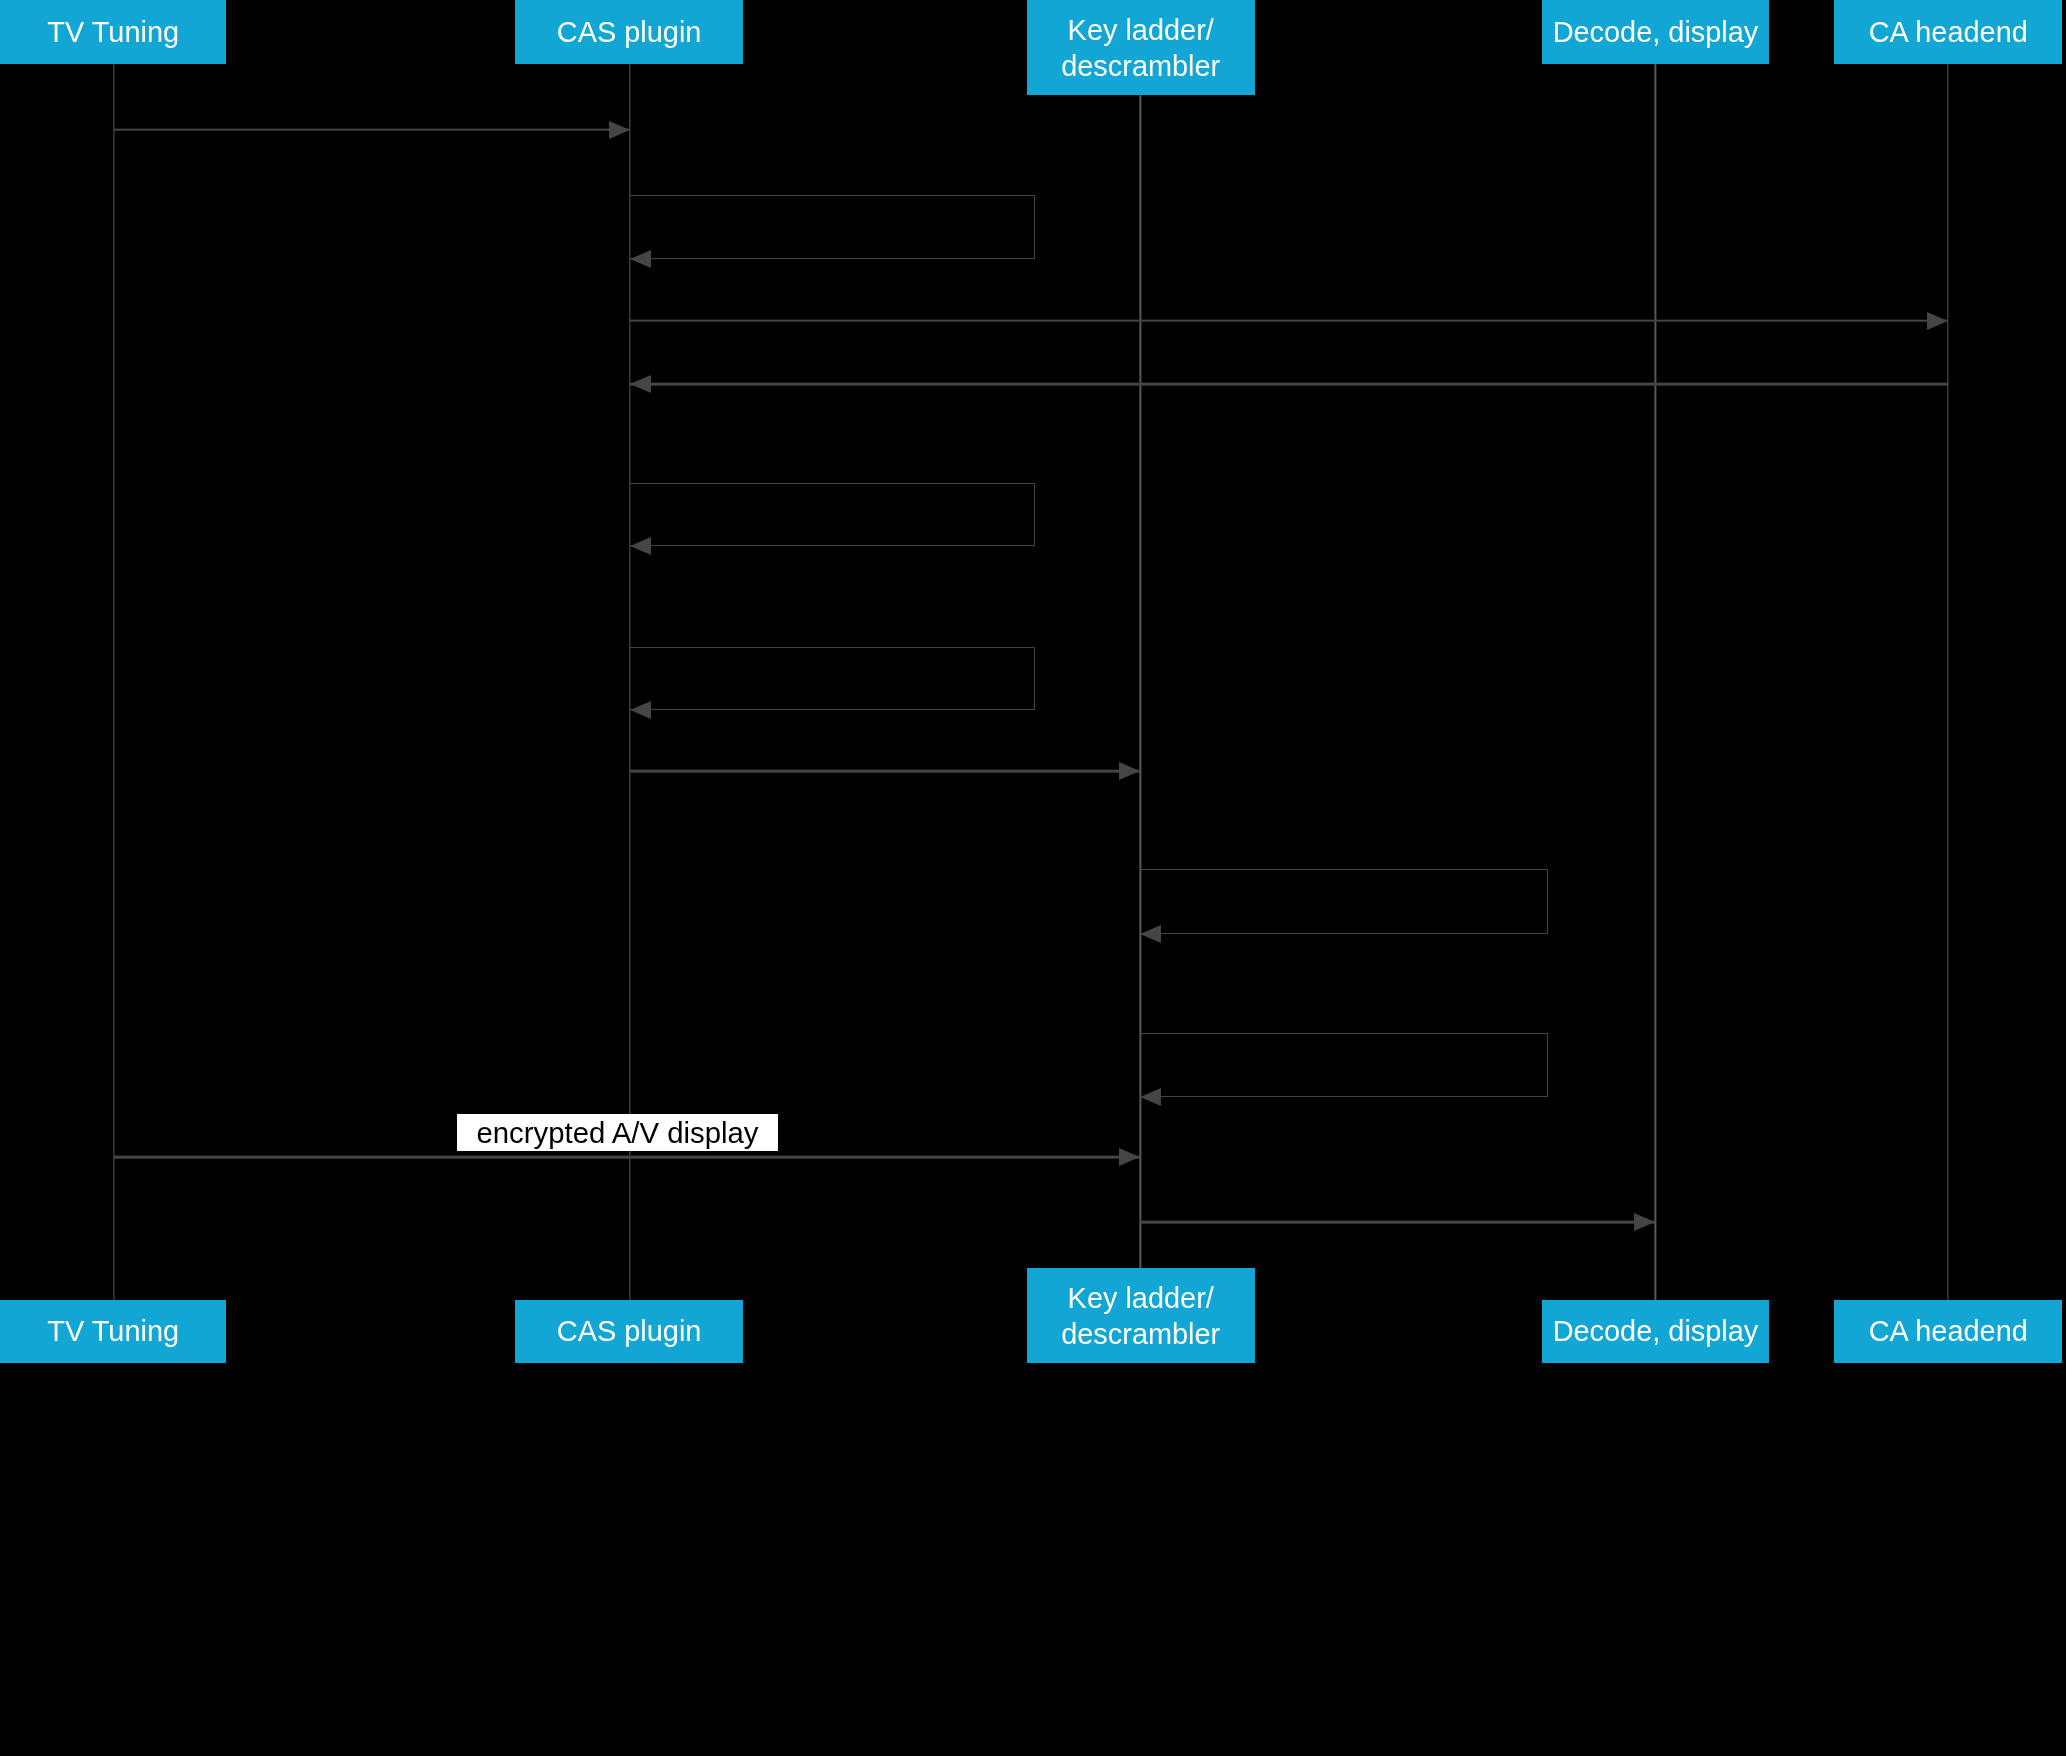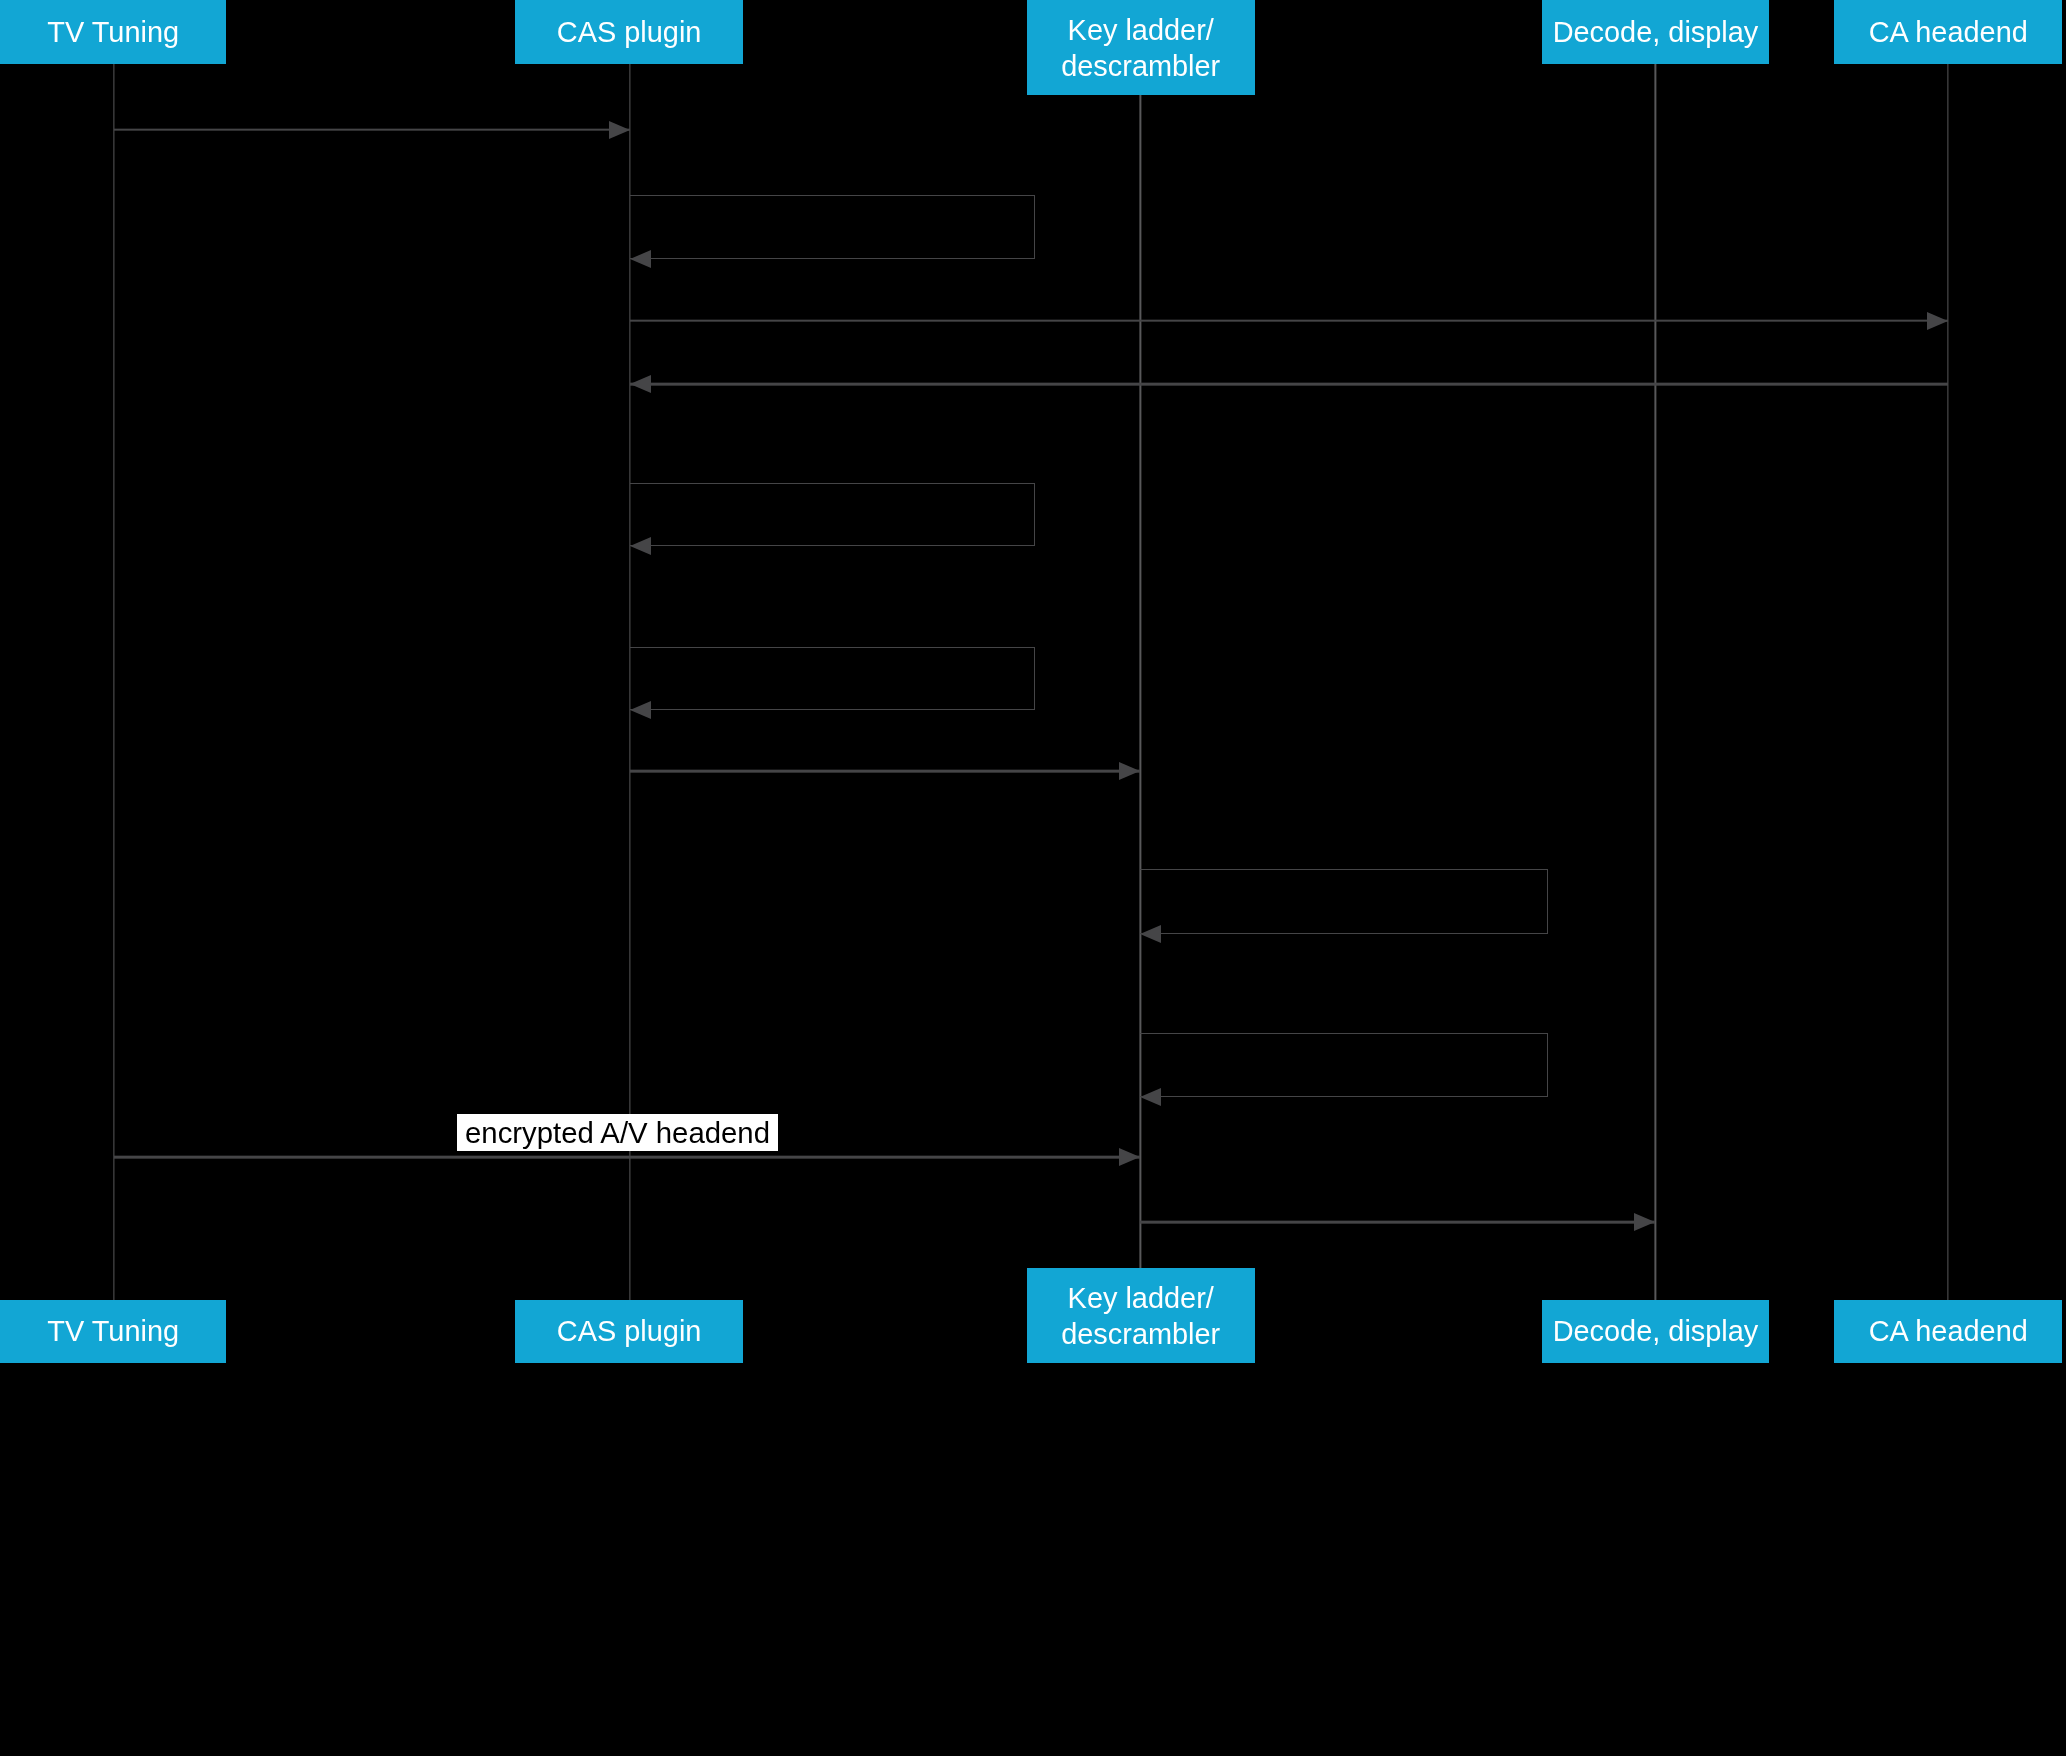--- a/index.html
+++ b/index.html
@@ -137,17 +137,17 @@
     <div class="self-loop" style="left: 30.5%; top: 47.46%; width: 19.58%; height: 4.66%; border-color: rgb(69, 69, 71);"></div>
     <div class="arrowhead arrowhead-left" style="left: 30.5%; top: 52.12%; transform: translateY(-50%);"></div>
     <div class="msg-line" style="left: 30.5%; top: 56.59%; width: 24.7%; background: rgb(69, 69, 71);"></div>
     <div class="arrowhead arrowhead-right" style="left: 55.2%; top: 56.59%; transform: translate(-100%, -50%);"></div>
     <div class="self-loop" style="left: 55.2%; top: 63.76%; width: 19.71%; height: 4.8%; border-color: rgb(69, 69, 71);"></div>
     <div class="arrowhead arrowhead-left" style="left: 55.2%; top: 68.56%; transform: translateY(-50%);"></div>
     <div class="self-loop" style="left: 55.2%; top: 75.79%; width: 19.71%; height: 4.7%; border-color: rgb(69, 69, 71);"></div>
     <div class="arrowhead arrowhead-left" style="left: 55.2%; top: 80.49%; transform: translateY(-50%);"></div>
     <div class="msg-line" style="left: 5.53%; top: 84.92%; width: 49.67%; background: rgb(69, 69, 71);"></div>
     <div class="arrowhead arrowhead-right" style="left: 55.2%; top: 84.92%; transform: translate(-100%, -50%);"></div>
-    <div class="msg-label" style="left: 22.12%; top: 81.76%; width: 15.54%; height: 2.71%; background: rgb(255, 255, 255); color: rgb(0, 0, 0);">encrypted A/V headend</div>
+    <div class="msg-label" style="left: 22.12%; top: 81.76%; width: 15.54%; height: 2.71%; background: rgb(255, 255, 255); color: rgb(0, 0, 0);">encrypted A/V display</div>
     <div class="msg-line" style="left: 55.2%; top: 89.69%; width: 24.93%; background: rgb(69, 69, 71);"></div>
     <div class="arrowhead arrowhead-right" style="left: 80.13%; top: 89.69%; transform: translate(-100%, -50%);"></div>
   </div>
 
 
 </body></html>

